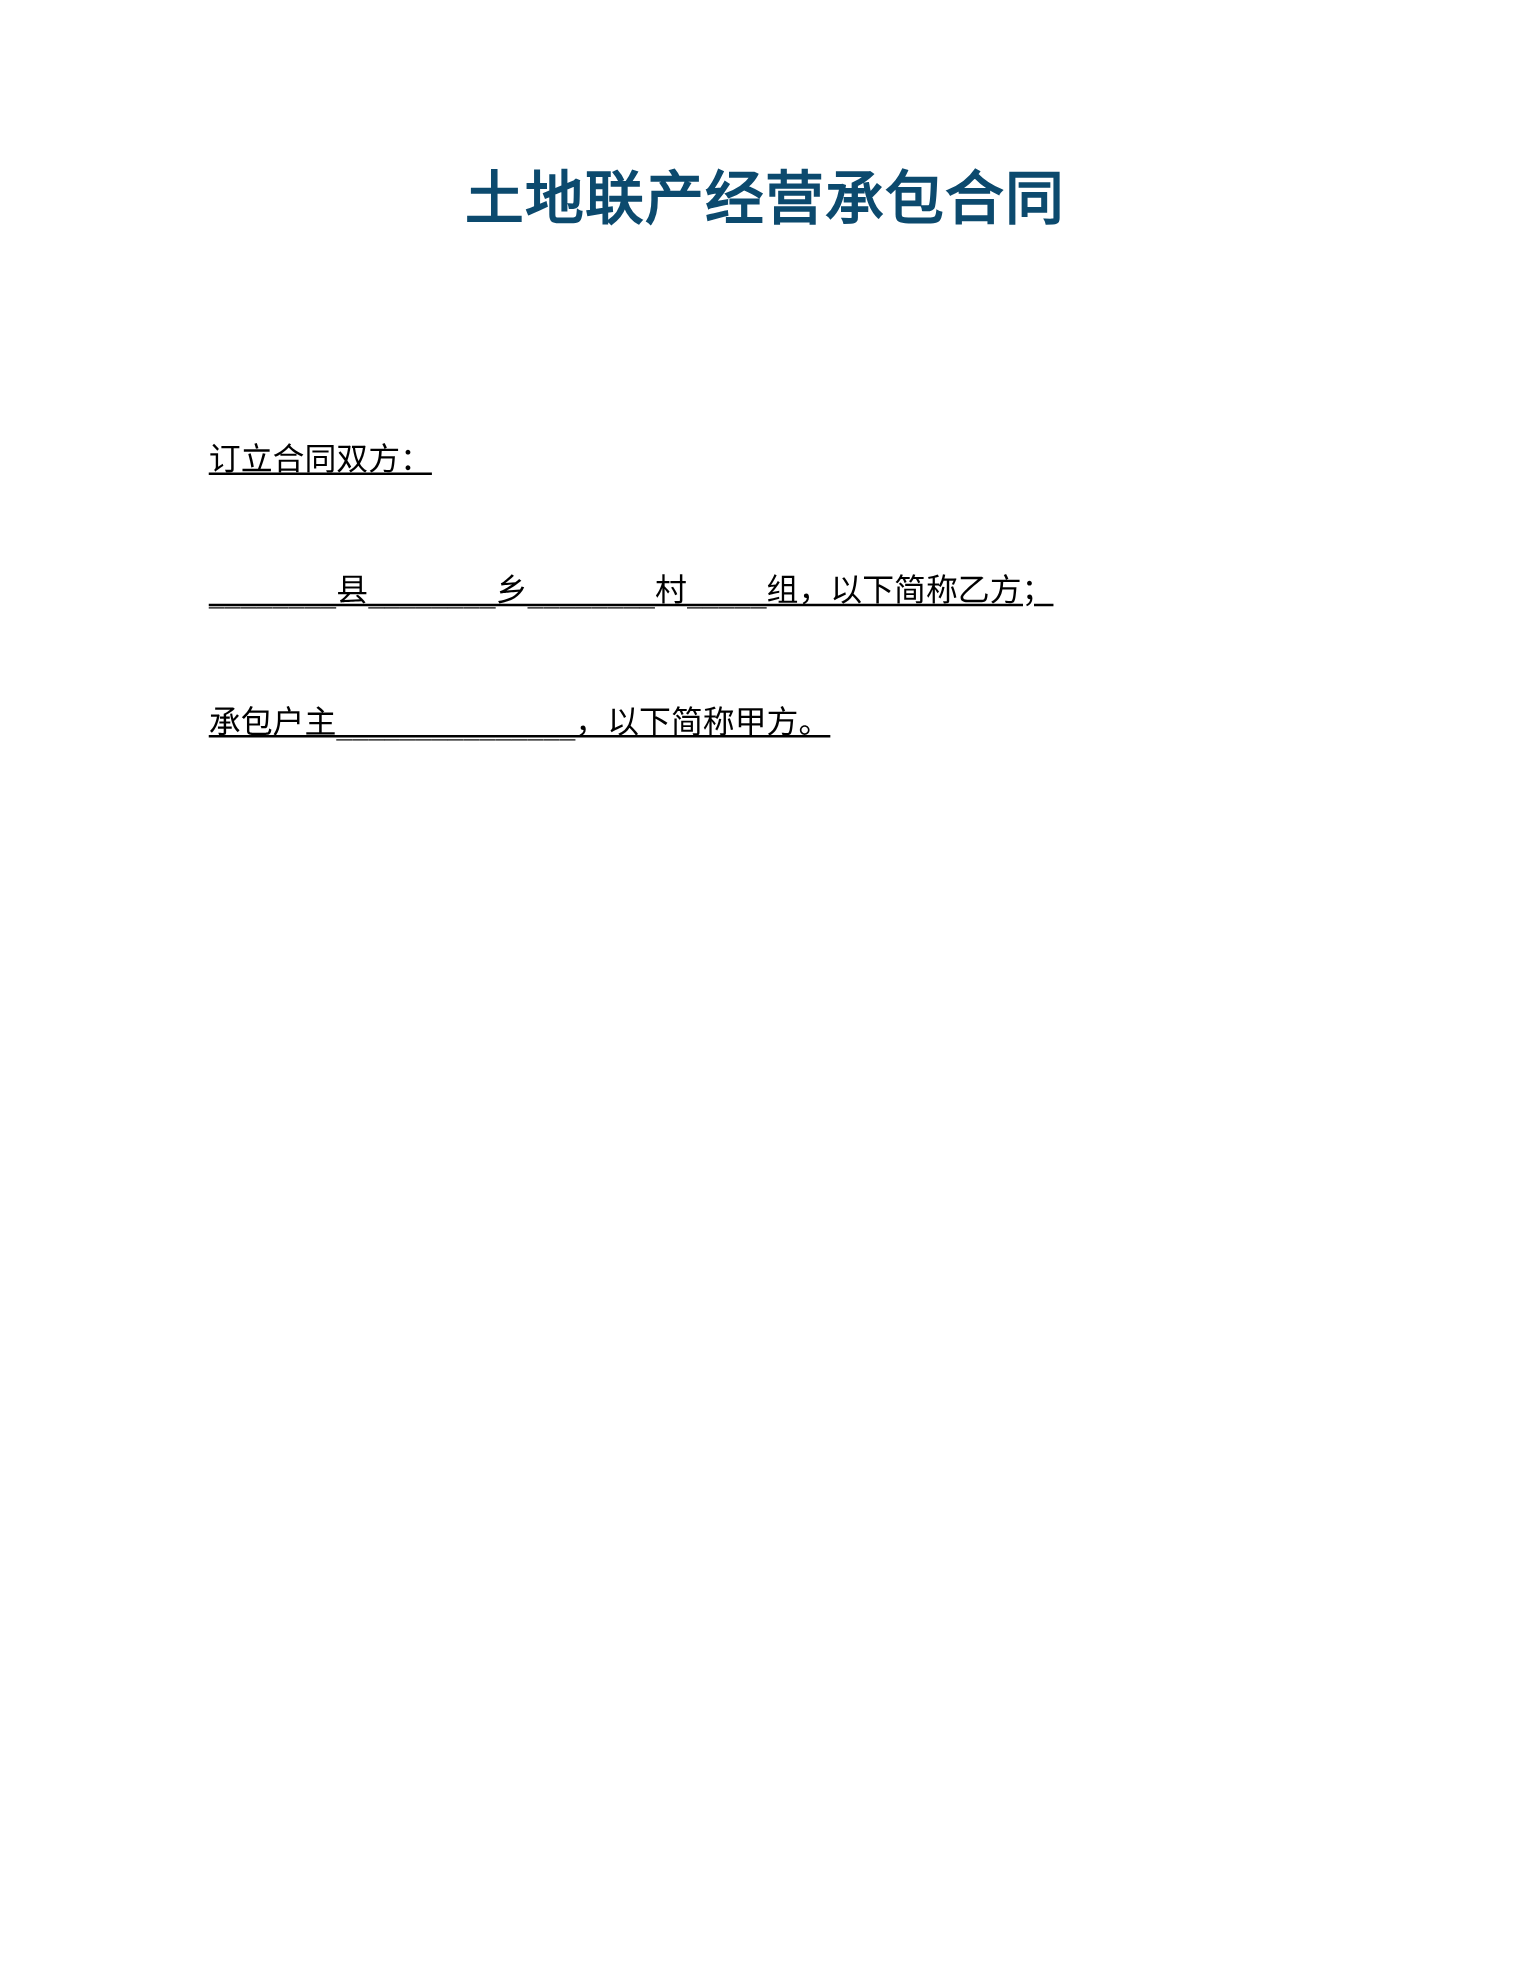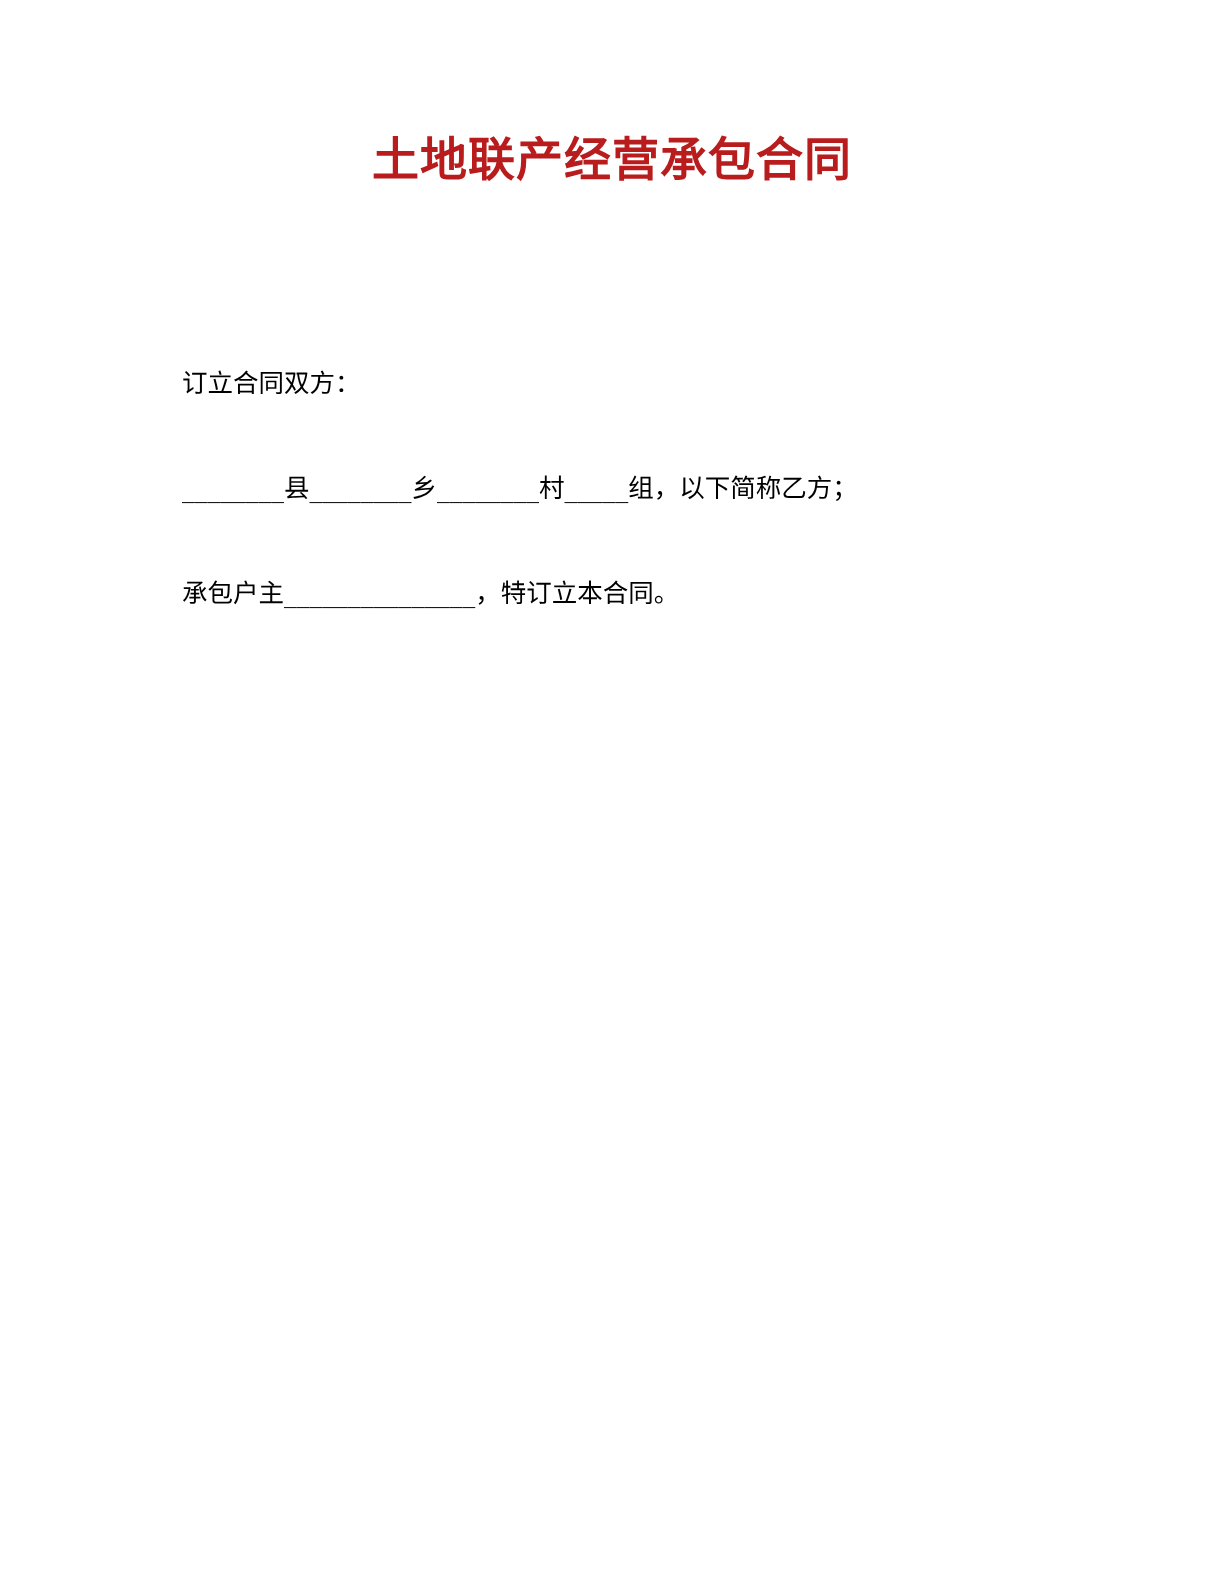--- a/index.html
+++ b/index.html
@@ -26,27 +26,28 @@
   }
   .doc-title {
     font-family: "DejaVu Sans", "Liberation Sans", sans-serif;
     font-weight: 700;
     font-size: 47px;
     line-height: 1;
     text-align: center;
     letter-spacing: 1px;
     margin: 0;
     padding-top: 136px;
-    color: #b91c1c;
+    color: #0c4a6e;
     white-space: pre;
   }
   .body-block {
-    margin: 15px;
+    margin: 0;
     padding: 0 181px 0 116px;
     box-sizing: border-box;
+    text-decoration: underline;
   }
   .para {
     font-family: "DejaVu Serif", "Liberation Serif", serif;
     font-size: 25.5px;
     line-height: 55px;
     text-align: justify;
     text-justify: inter-character;
     margin: 0;
     color: #000000;
     word-break: break-all;
@@ -71,21 +72,21 @@
   <div class="body-block">
 
     <p class="para indent">订立合同双方：</p>
 
     <div class="spacer-lg"></div>
 
     <p class="para indent">________县________乡________村_____组，以下简称乙方；</p>
 
     <div class="spacer-lg"></div>
 
-    <p class="para indent">承包户主_______________，特订立本合同。</p>
+    <p class="para indent">承包户主_______________，以下简称甲方。</p>
 
     <div class="spacer-md"></div>
 
 
     <div class="spacer-md"></div>
 
 
     <div class="spacer-md"></div>
 
 

